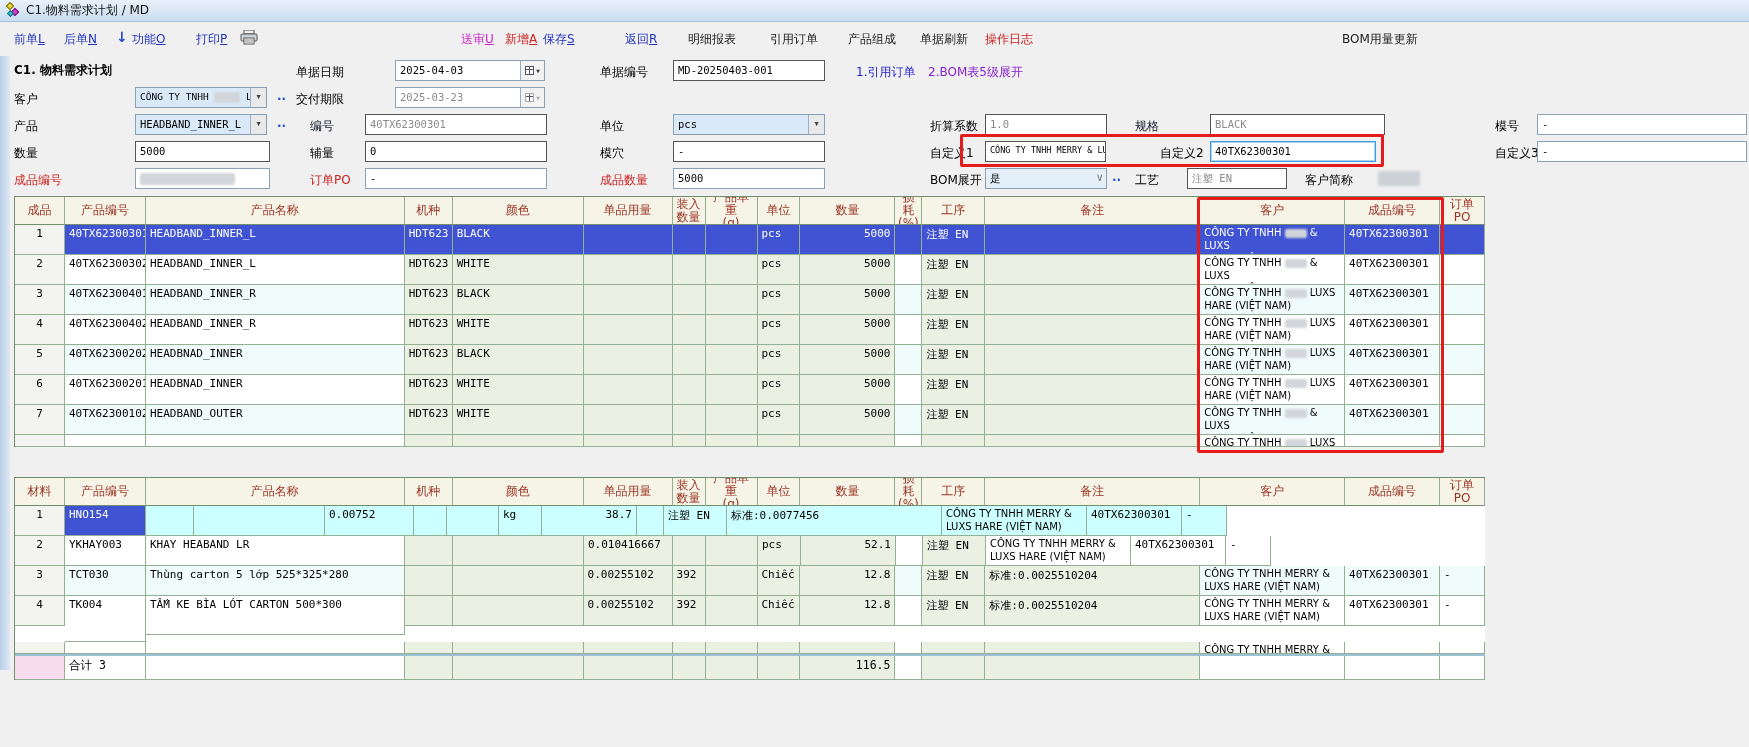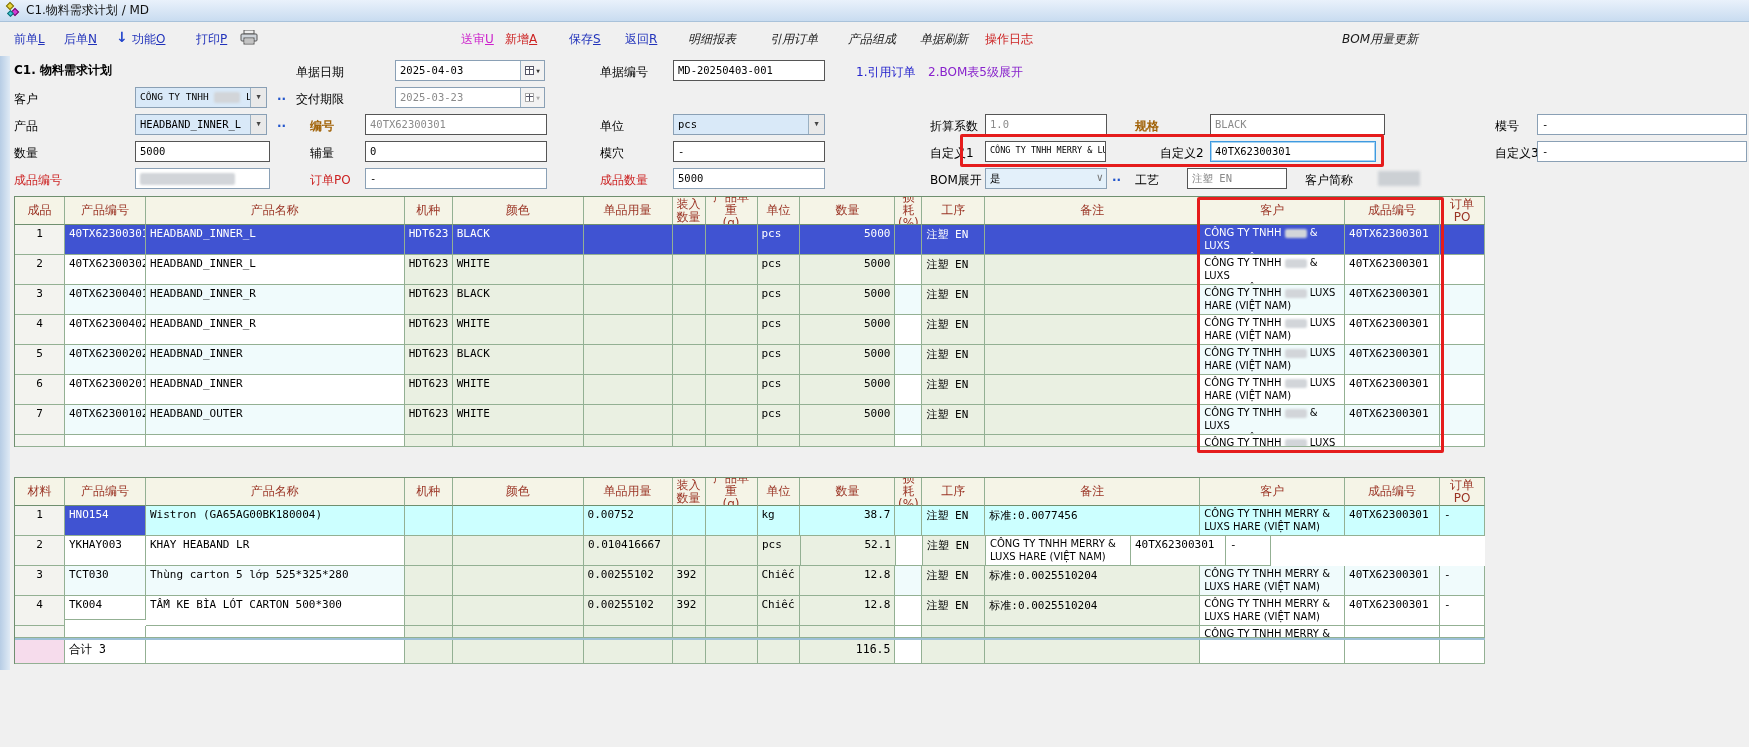--- a/index.html
+++ b/index.html
@@ -19,27 +19,27 @@
   .appicon .c { left:2px; top:8px; background:#3ac8d4; border:1px solid #0f6b73; width:5px; height:5px;}
 
   
   .winstrip { position:absolute; left:0; top:22px; width:10px; height:648px;
     background:linear-gradient(90deg,#b7cde5,#dfeaf5); }
 
   
   .toolbar { position:absolute; left:0; top:22px; width:1749px; height:34px; background:#f0f0f0; }
   .tbi { position:absolute; top:9px; font-size:12px; white-space:nowrap; cursor:default; }
   .tbi .key { text-decoration:underline; }
-  .tb-blue { color:#2233bb; } .tb-magenta { color:#cc22cc;margin-left:24px; } .tb-red { color:#cc2222; } .tb-black { color:#1a1a1a;font-style:italic; }
+  .tb-blue { color:#2233bb; } .tb-magenta { color:#cc22cc;margin-left:24px; } .tb-red { color:#cc2222; } .tb-black { color:#1a1a1a; }
   .downarrow { position:absolute; top:7px; font-size:14px; font-weight:bold; color:#2244cc; }
 
   
   .lbl { position:absolute; font-size:12px; color:#000; white-space:nowrap; }
   .lbl.bold { font-weight:bold; }
-  .lbl.red { color:#cc2222; } .lbl.olive { color:#a16207;font-weight:bold; }
+  .lbl.red { color:#cc2222; } .lbl.olive { color:#0f172a; }
   .link { position:absolute; font-size:12px; white-space:nowrap; cursor:pointer; }
   .link.blue { color:#2222cc; } .link.purple { color:#8822cc; }
   .dots { position:absolute; font-size:12px; font-weight:bold; color:#2255cc; cursor:pointer; }
 
   .fld { position:absolute; height:21px; background:#fff; border:1px solid #8aa0b5;
     font-family:"DejaVu Sans Mono","DejaVu Sans",monospace; font-size:10.5px;
     padding:3px 3px 0 4px; overflow:hidden; white-space:nowrap; color:#000; }
   .fld.graytext { color:#8a8a8a; }
   .fld.focus { border:1px solid #3f9ae0; box-shadow:0 0 0 1px #a8d4f2 inset; }
   .fld.combo { background:#d9e9f8; padding-right:17px; }
@@ -97,21 +97,21 @@
       <span class="tbi tb-blue" style="left: 196px;"><span>打印</span><span class="key">P</span></span>
       <span style="position: absolute; top: 8px; left: 240px;"><svg width="18" height="15">
           <rect x="4" y="0" width="10" height="4" fill="#eee" stroke="#555"></rect>
           <rect x="1" y="4" width="16" height="7" rx="1" fill="#cfd4da" stroke="#555"></rect>
           <rect x="4" y="8" width="10" height="6" fill="#fff" stroke="#555"></rect>
           <line x1="5" y1="10" x2="13" y2="10" stroke="#888"></line>
           <line x1="5" y1="12" x2="13" y2="12" stroke="#888"></line>
         </svg></span>
       <span class="tbi tb-magenta" style="left: 437px;"><span>送审</span><span class="key">U</span></span>
       <span class="tbi tb-red" style="left: 505px;"><span>新增</span><span class="key">A</span></span>
-      <span class="tbi tb-blue" style="left: 569px;"><span>保存</span><span class="key">S</span></span>
+      <span class="tbi tb-blue" style="left: 543px;"><span>保存</span><span class="key">S</span></span>
       <span class="tbi tb-blue" style="left: 625px;"><span>返回</span><span class="key">R</span></span>
       <span class="tbi tb-black" style="left: 688px;"><span>明细报表</span></span>
       <span class="tbi tb-black" style="left: 770px;"><span>引用订单</span></span>
       <span class="tbi tb-black" style="left: 848px;"><span>产品组成</span></span>
       <span class="tbi tb-black" style="left: 920px;"><span>单据刷新</span></span>
       <span class="tbi tb-red" style="left: 985px;"><span>操作日志</span></span>
       <span class="tbi tb-black" style="left: 1342px;"><span>BOM用量更新</span></span>
     </div>
 
   <span class="lbl bold" style="left:14px;top:62px;">C1. 物料需求计划</span>
@@ -378,21 +378,20 @@
 (%)</div>
         <div class="gcell" style="width: 63px; height: 28px;">工序</div>
         <div class="gcell" style="width: 215px; height: 28px;">备注</div>
         <div class="gcell" style="width: 145px; height: 28px;">客户</div>
         <div class="gcell" style="width: 95px; height: 28px;">成品编号</div>
         <div class="gcell" style="width: 45px; height: 28px;">订单PO</div>
       </div>
       <div class="grow">
         <div class="gcell" style="width: 50px; height: 30px; background: rgb(243, 243, 239); text-align: center;">1</div>
         <div class="gcell" style="width: 81px; height: 30px; background: rgb(64, 83, 210); color: rgb(255, 255, 255);">HNO154</div>
-        <div class="gcell" style="width: 259px; height: 30px; background: rgb(204, 255, 255);">Wistron (GA65AG00BK180004)</div>
         <div class="gcell" style="width: 48px; height: 30px; background: rgb(204, 255, 255);"></div>
         <div class="gcell" style="width: 131px; height: 30px; background: rgb(204, 255, 255);"></div>
         <div class="gcell" style="width: 89px; height: 30px; background: rgb(204, 255, 255);">0.00752</div>
         <div class="gcell" style="width: 33px; height: 30px; background: rgb(204, 255, 255);"></div>
         <div class="gcell" style="width: 52px; height: 30px; background: rgb(204, 255, 255);"></div>
         <div class="gcell" style="width: 43px; height: 30px; background: rgb(204, 255, 255);">kg</div>
         <div class="gcell" style="width: 95px; height: 30px; background: rgb(204, 255, 255); text-align: right;">38.7</div>
         <div class="gcell" style="width: 27px; height: 30px; background: rgb(204, 255, 255);"></div>
         <div class="gcell" style="width: 63px; height: 30px; background: rgb(204, 255, 255);">注塑 EN</div>
         <div class="gcell" style="width: 215px; height: 30px; background: rgb(204, 255, 255);">标准:0.0077456</div>
@@ -430,22 +429,22 @@
         <div class="gcell" style="width: 95px; height: 30px; background: rgb(234, 240, 226); text-align: right;">12.8</div>
         <div class="gcell" style="width: 27px; height: 30px; background: rgb(240, 251, 252);"></div>
         <div class="gcell" style="width: 63px; height: 30px; background: rgb(234, 240, 226);">注塑 EN</div>
         <div class="gcell" style="width: 215px; height: 30px; background: rgb(234, 240, 226);">标准:0.0025510204</div>
         <div class="gcell cust" style="width: 145px; height: 30px; background: rgb(240, 251, 252);"><span>CÔNG TY TNHH MERRY &amp; LUXS HARE (VIỆT NAM)</span></div>
         <div class="gcell" style="width: 95px; height: 30px; background: rgb(240, 251, 252);">40TX62300301</div>
         <div class="gcell" style="width: 45px; height: 30px; background: rgb(240, 251, 252);">-</div>
       </div>
       <div class="grow">
         <div class="gcell" style="width: 50px; height: 30px; background: rgb(243, 243, 239); text-align: center;">4</div>
-        <div class="gcell" style="width: 81px; height: 24px; background: rgb(255, 255, 255);">TK004</div>
-        <div class="gcell" style="width: 259px; height: 30px; background: rgb(255, 255, 255);">TẤM KE BÌA LÓT CARTON 500*300</div>
+        <div class="gcell" style="width: 81px; height: 46px; background: rgb(255, 255, 255);">TK004</div>
+        <div class="gcell" style="width: 259px; height: 39px; background: rgb(255, 255, 255);">TẤM KE BÌA LÓT CARTON 500*300</div>
         <div class="gcell" style="width: 48px; height: 30px; background: rgb(234, 240, 226);"></div>
         <div class="gcell" style="width: 131px; height: 30px; background: rgb(234, 240, 226);"></div>
         <div class="gcell" style="width: 89px; height: 30px; background: rgb(234, 240, 226);">0.00255102</div>
         <div class="gcell" style="width: 33px; height: 30px; background: rgb(234, 240, 226);">392</div>
         <div class="gcell" style="width: 52px; height: 30px; background: rgb(234, 240, 226);"></div>
         <div class="gcell" style="width: 43px; height: 30px; background: rgb(234, 240, 226);">Chiếc</div>
         <div class="gcell" style="width: 95px; height: 30px; background: rgb(234, 240, 226); text-align: right;">12.8</div>
         <div class="gcell" style="width: 27px; height: 30px; background: rgb(255, 255, 255);"></div>
         <div class="gcell" style="width: 63px; height: 30px; background: rgb(234, 240, 226);">注塑 EN</div>
         <div class="gcell" style="width: 215px; height: 30px; background: rgb(234, 240, 226);">标准:0.0025510204</div>

